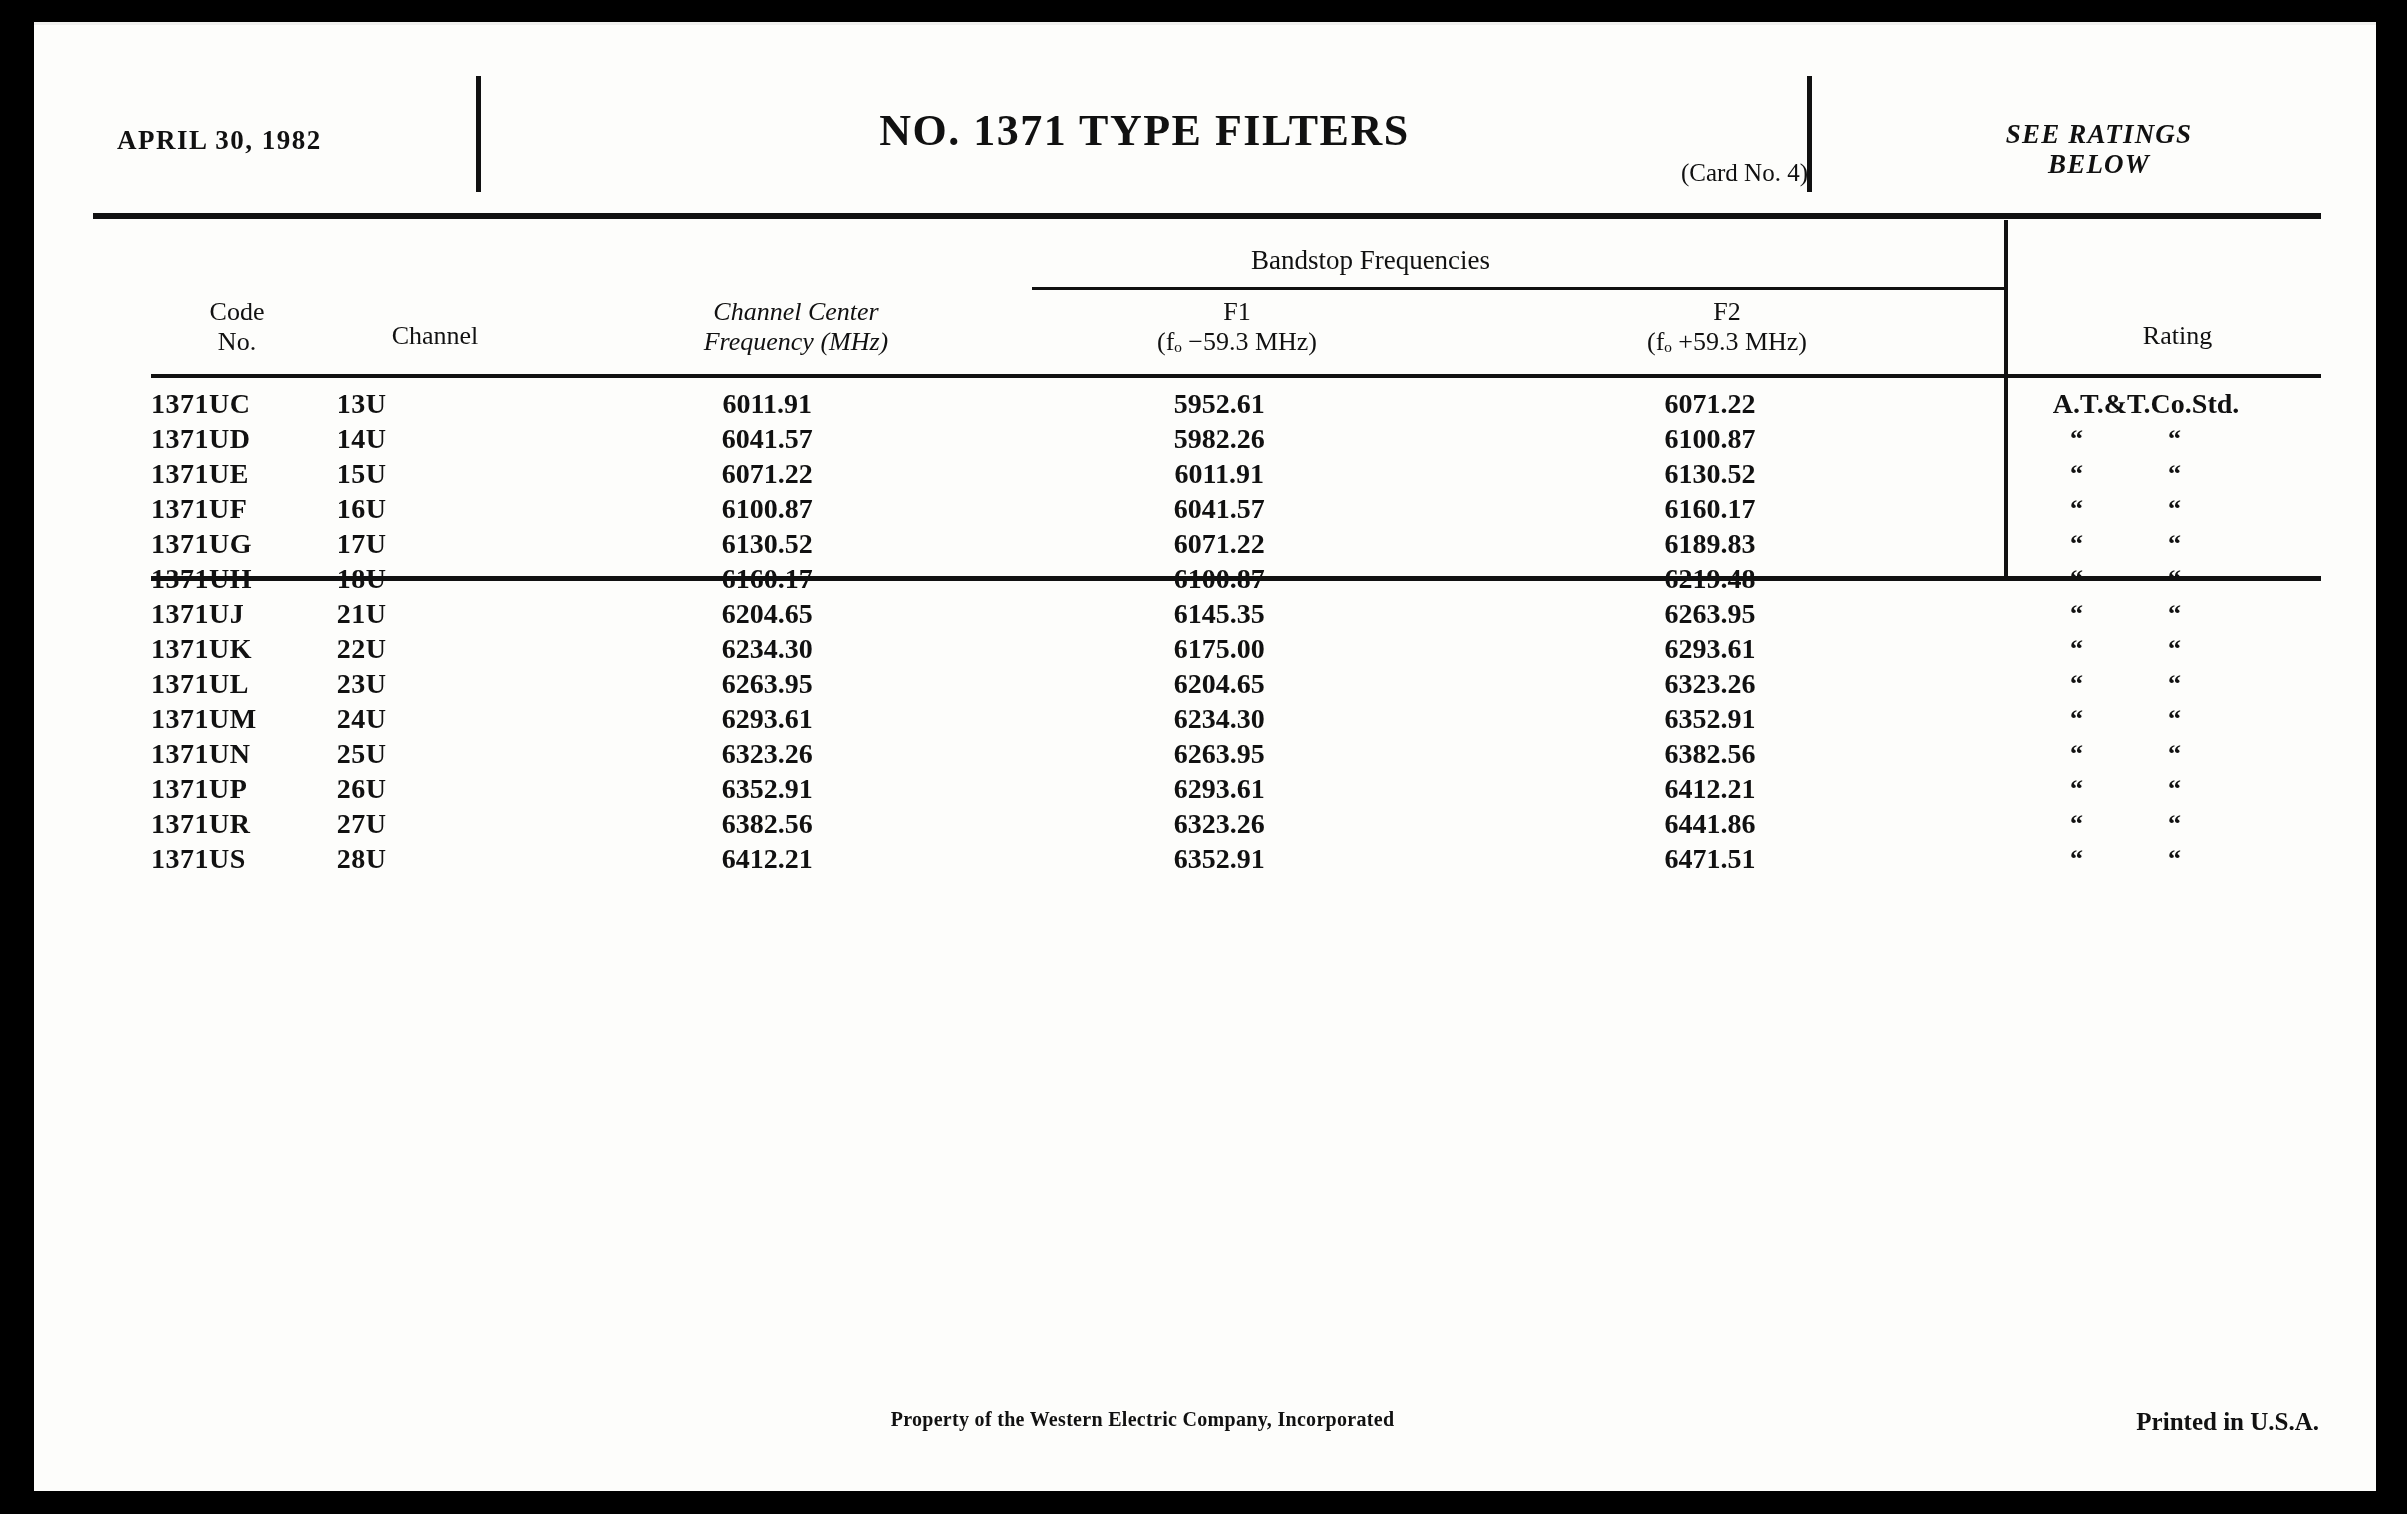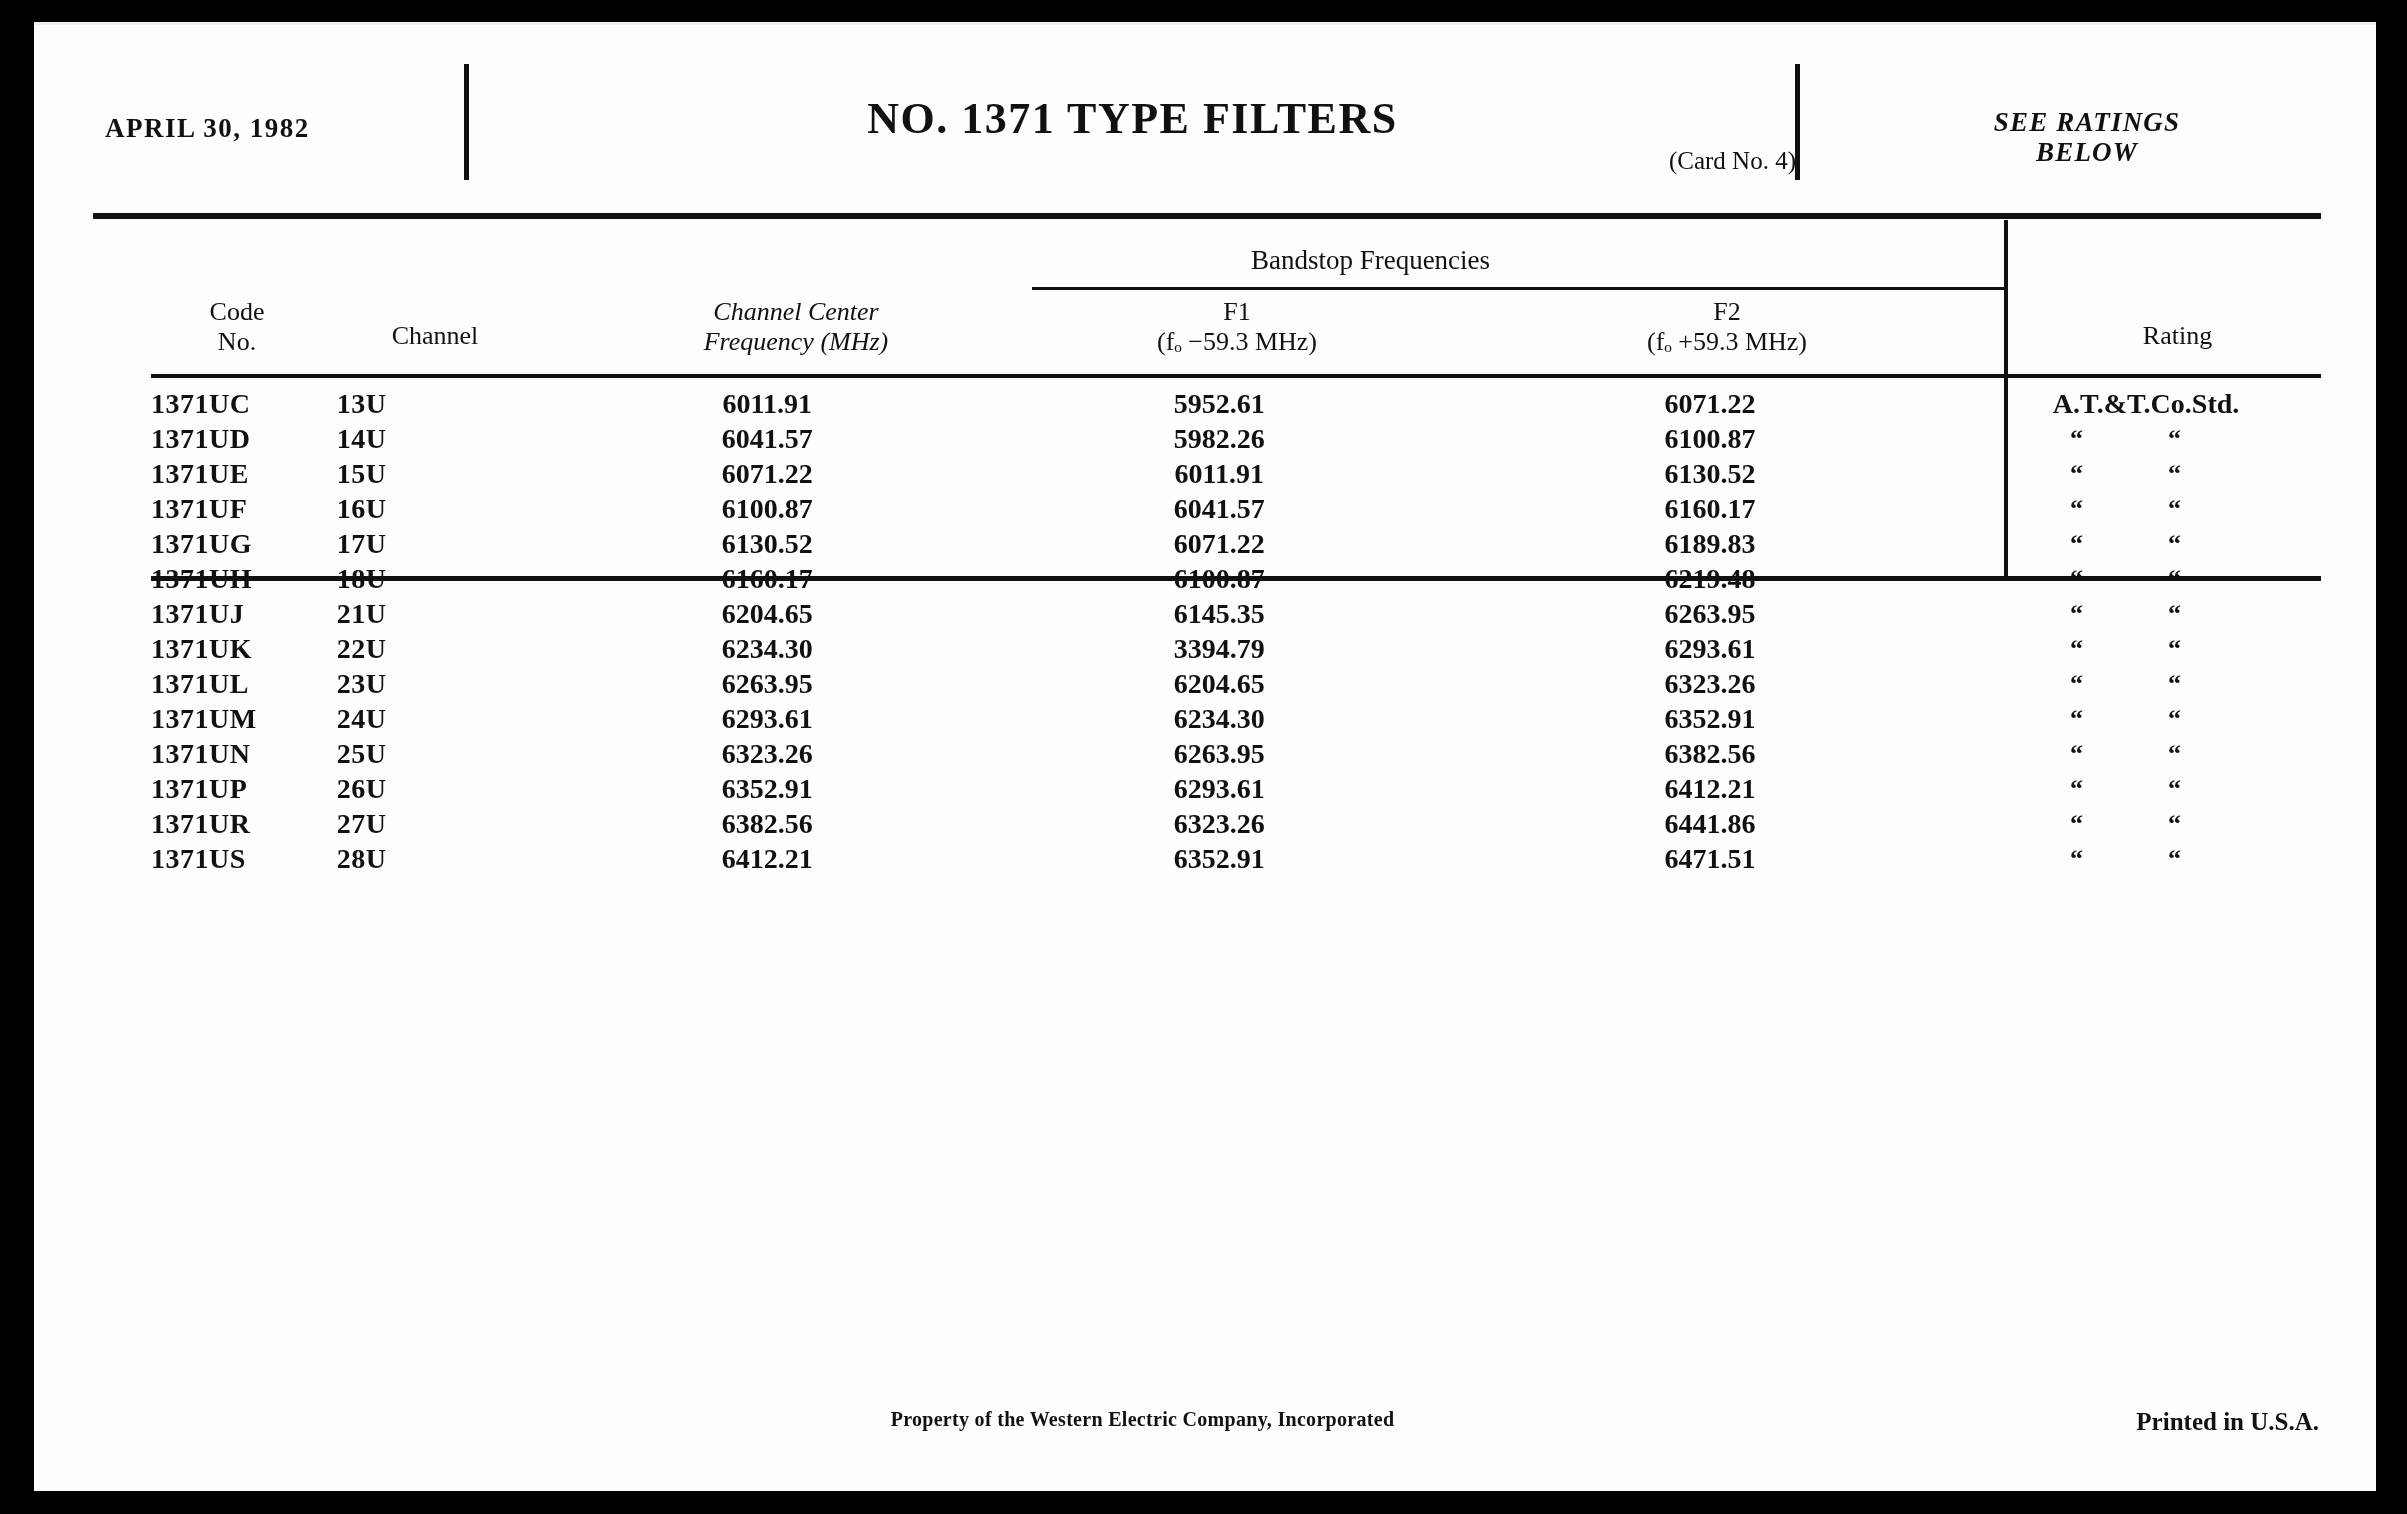--- a/index.html
+++ b/index.html
@@ -26,21 +26,21 @@
   .page::before {
     content: "";
     position: absolute;
     left: 0; top: 0; right: 0; height: 3px;
     background: rgba(0,0,0,0.05);
   }
 
   .card-inner {
     position: absolute;
     left: 0; top: 0; right: 0; bottom: 0;
-    padding: 4px;
+    padding: 16px;
   }
 
   
   .header {
     position: relative;
     height: 149px;
   }
   .header-date {
     position: absolute;
     left: 67px;
@@ -306,21 +306,21 @@
               <td class="c-chan">21U</td>
               <td class="c-center">6204.65</td>
               <td class="c-f1">6145.35</td>
               <td class="c-f2">6263.95</td>
               <td class="c-rating ditto">““</td>
             </tr>
             <tr>
               <td class="c-code">1371UK</td>
               <td class="c-chan">22U</td>
               <td class="c-center">6234.30</td>
-              <td class="c-f1">3394.79</td>
+              <td class="c-f1">6175.00</td>
               <td class="c-f2">6293.61</td>
               <td class="c-rating ditto">““</td>
             </tr>
             <tr>
               <td class="c-code">1371UL</td>
               <td class="c-chan">23U</td>
               <td class="c-center">6263.95</td>
               <td class="c-f1">6204.65</td>
               <td class="c-f2">6323.26</td>
               <td class="c-rating ditto">““</td>

